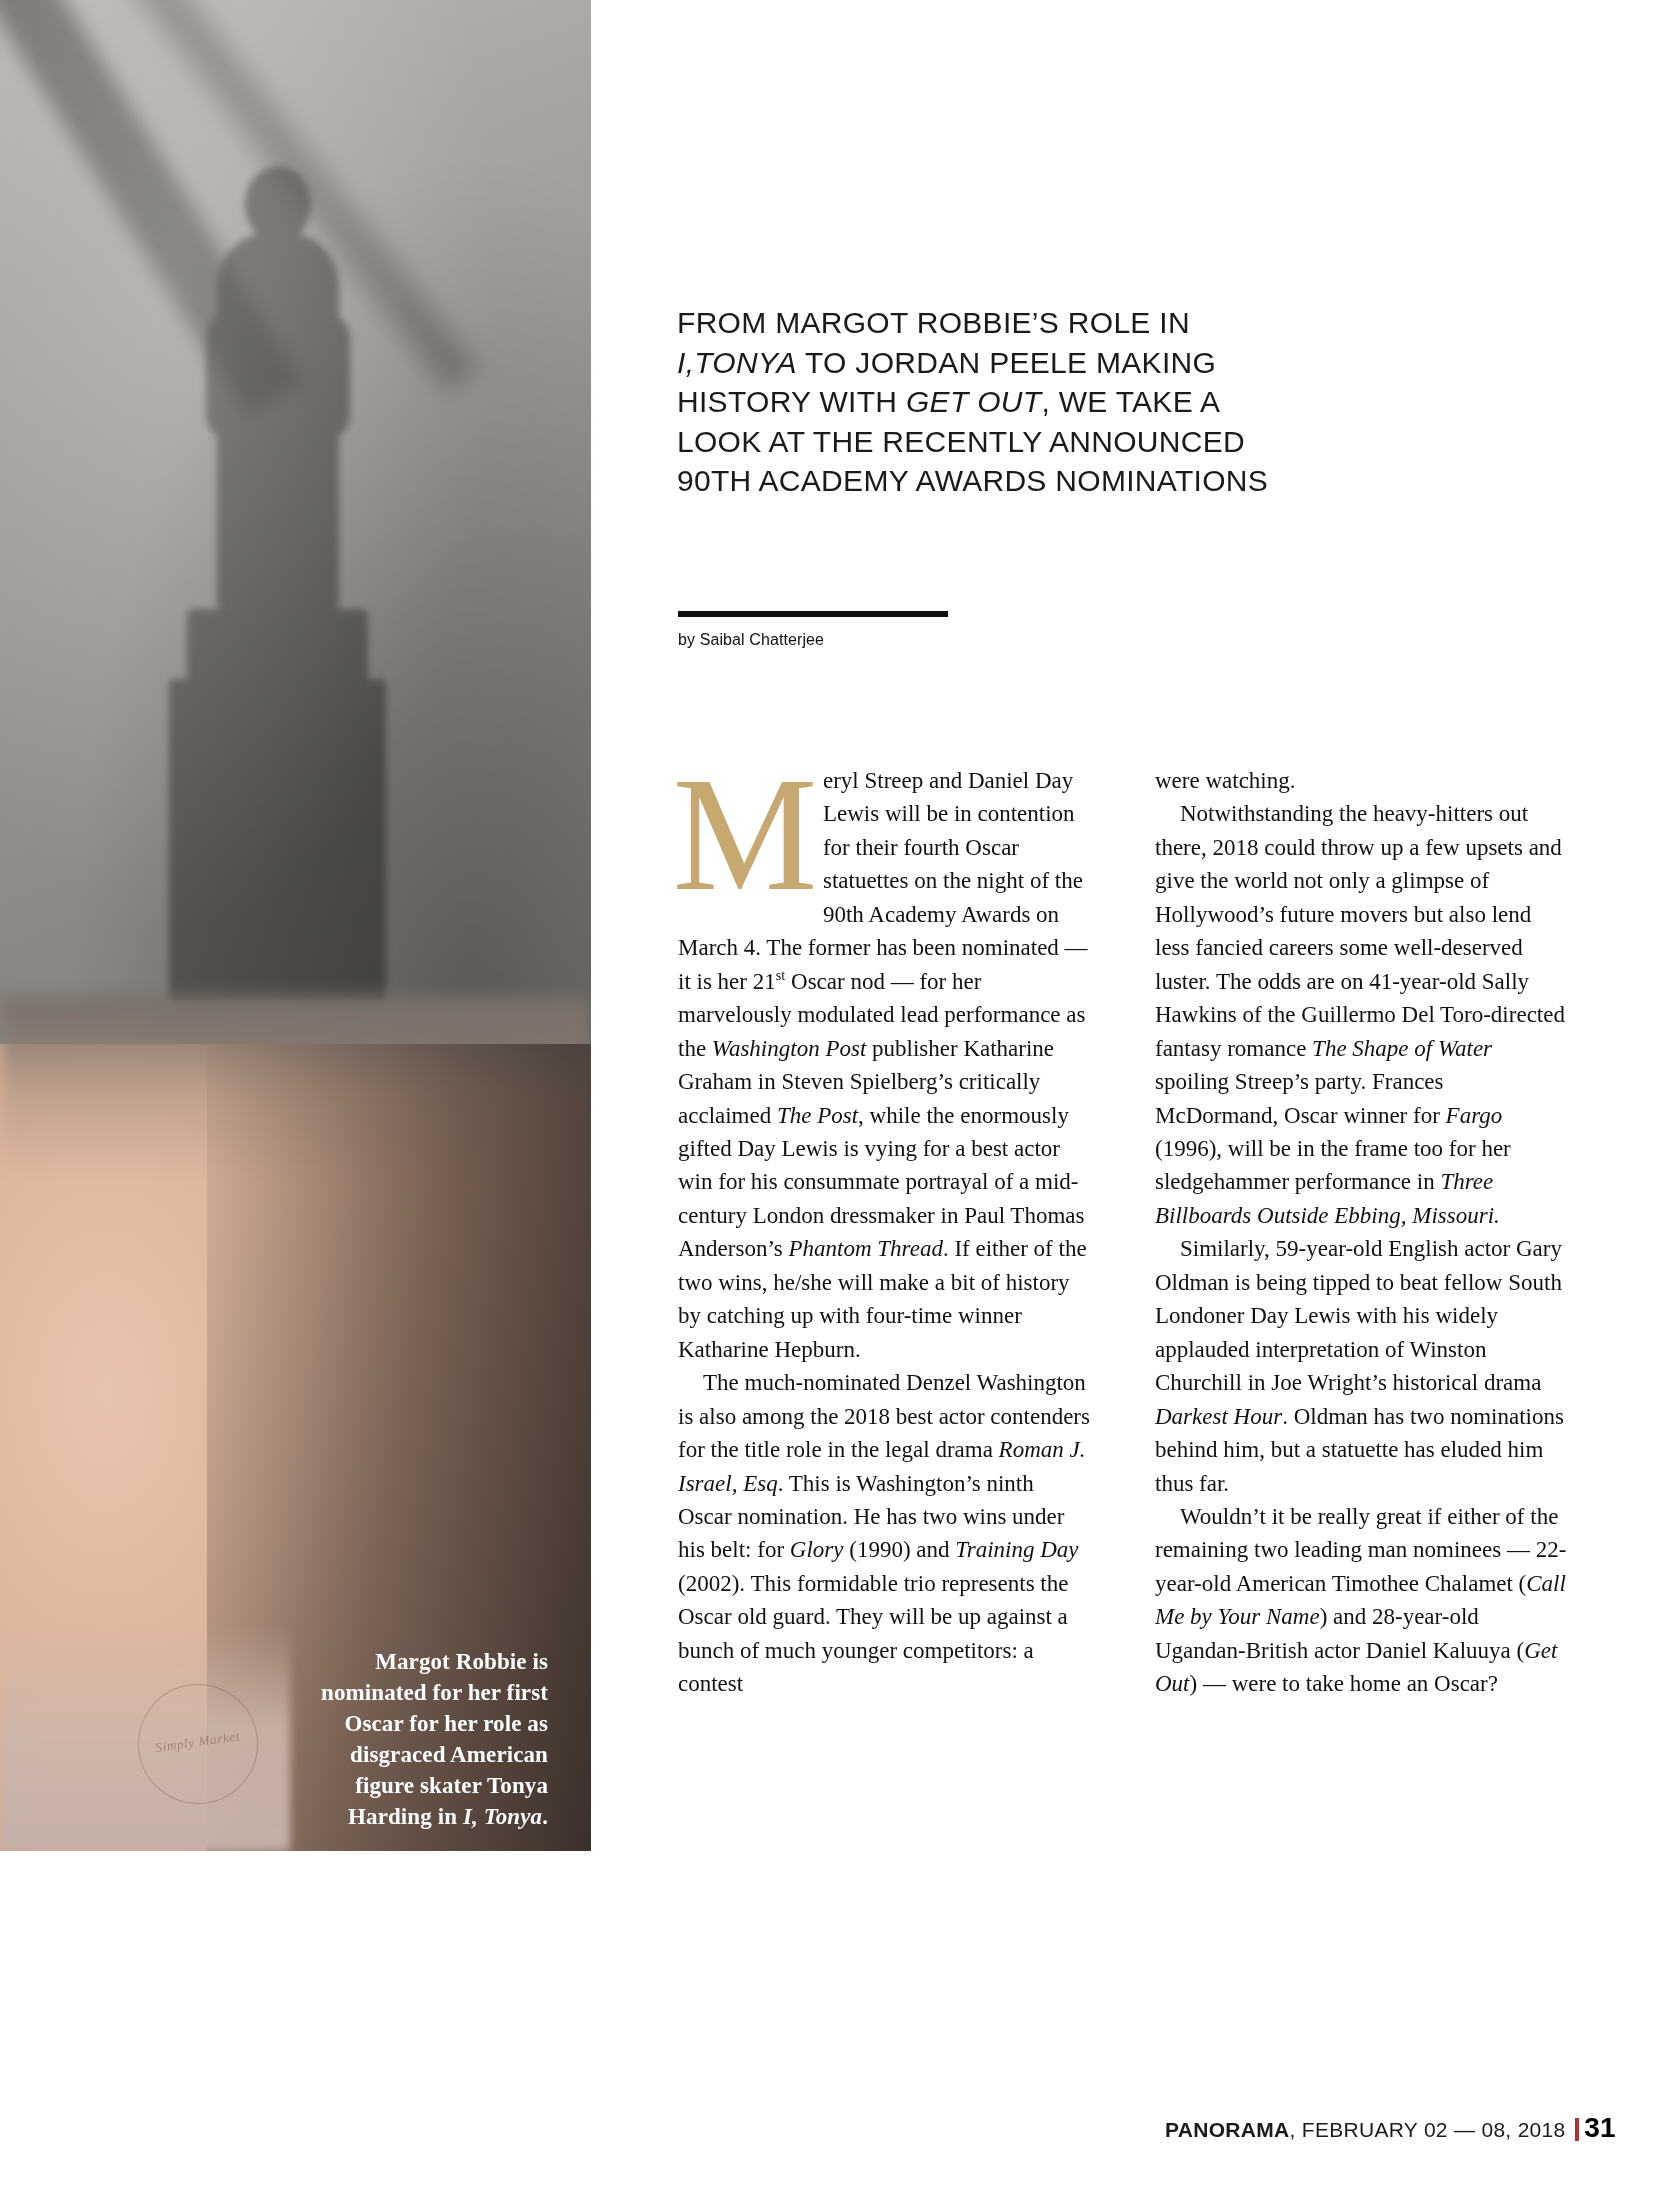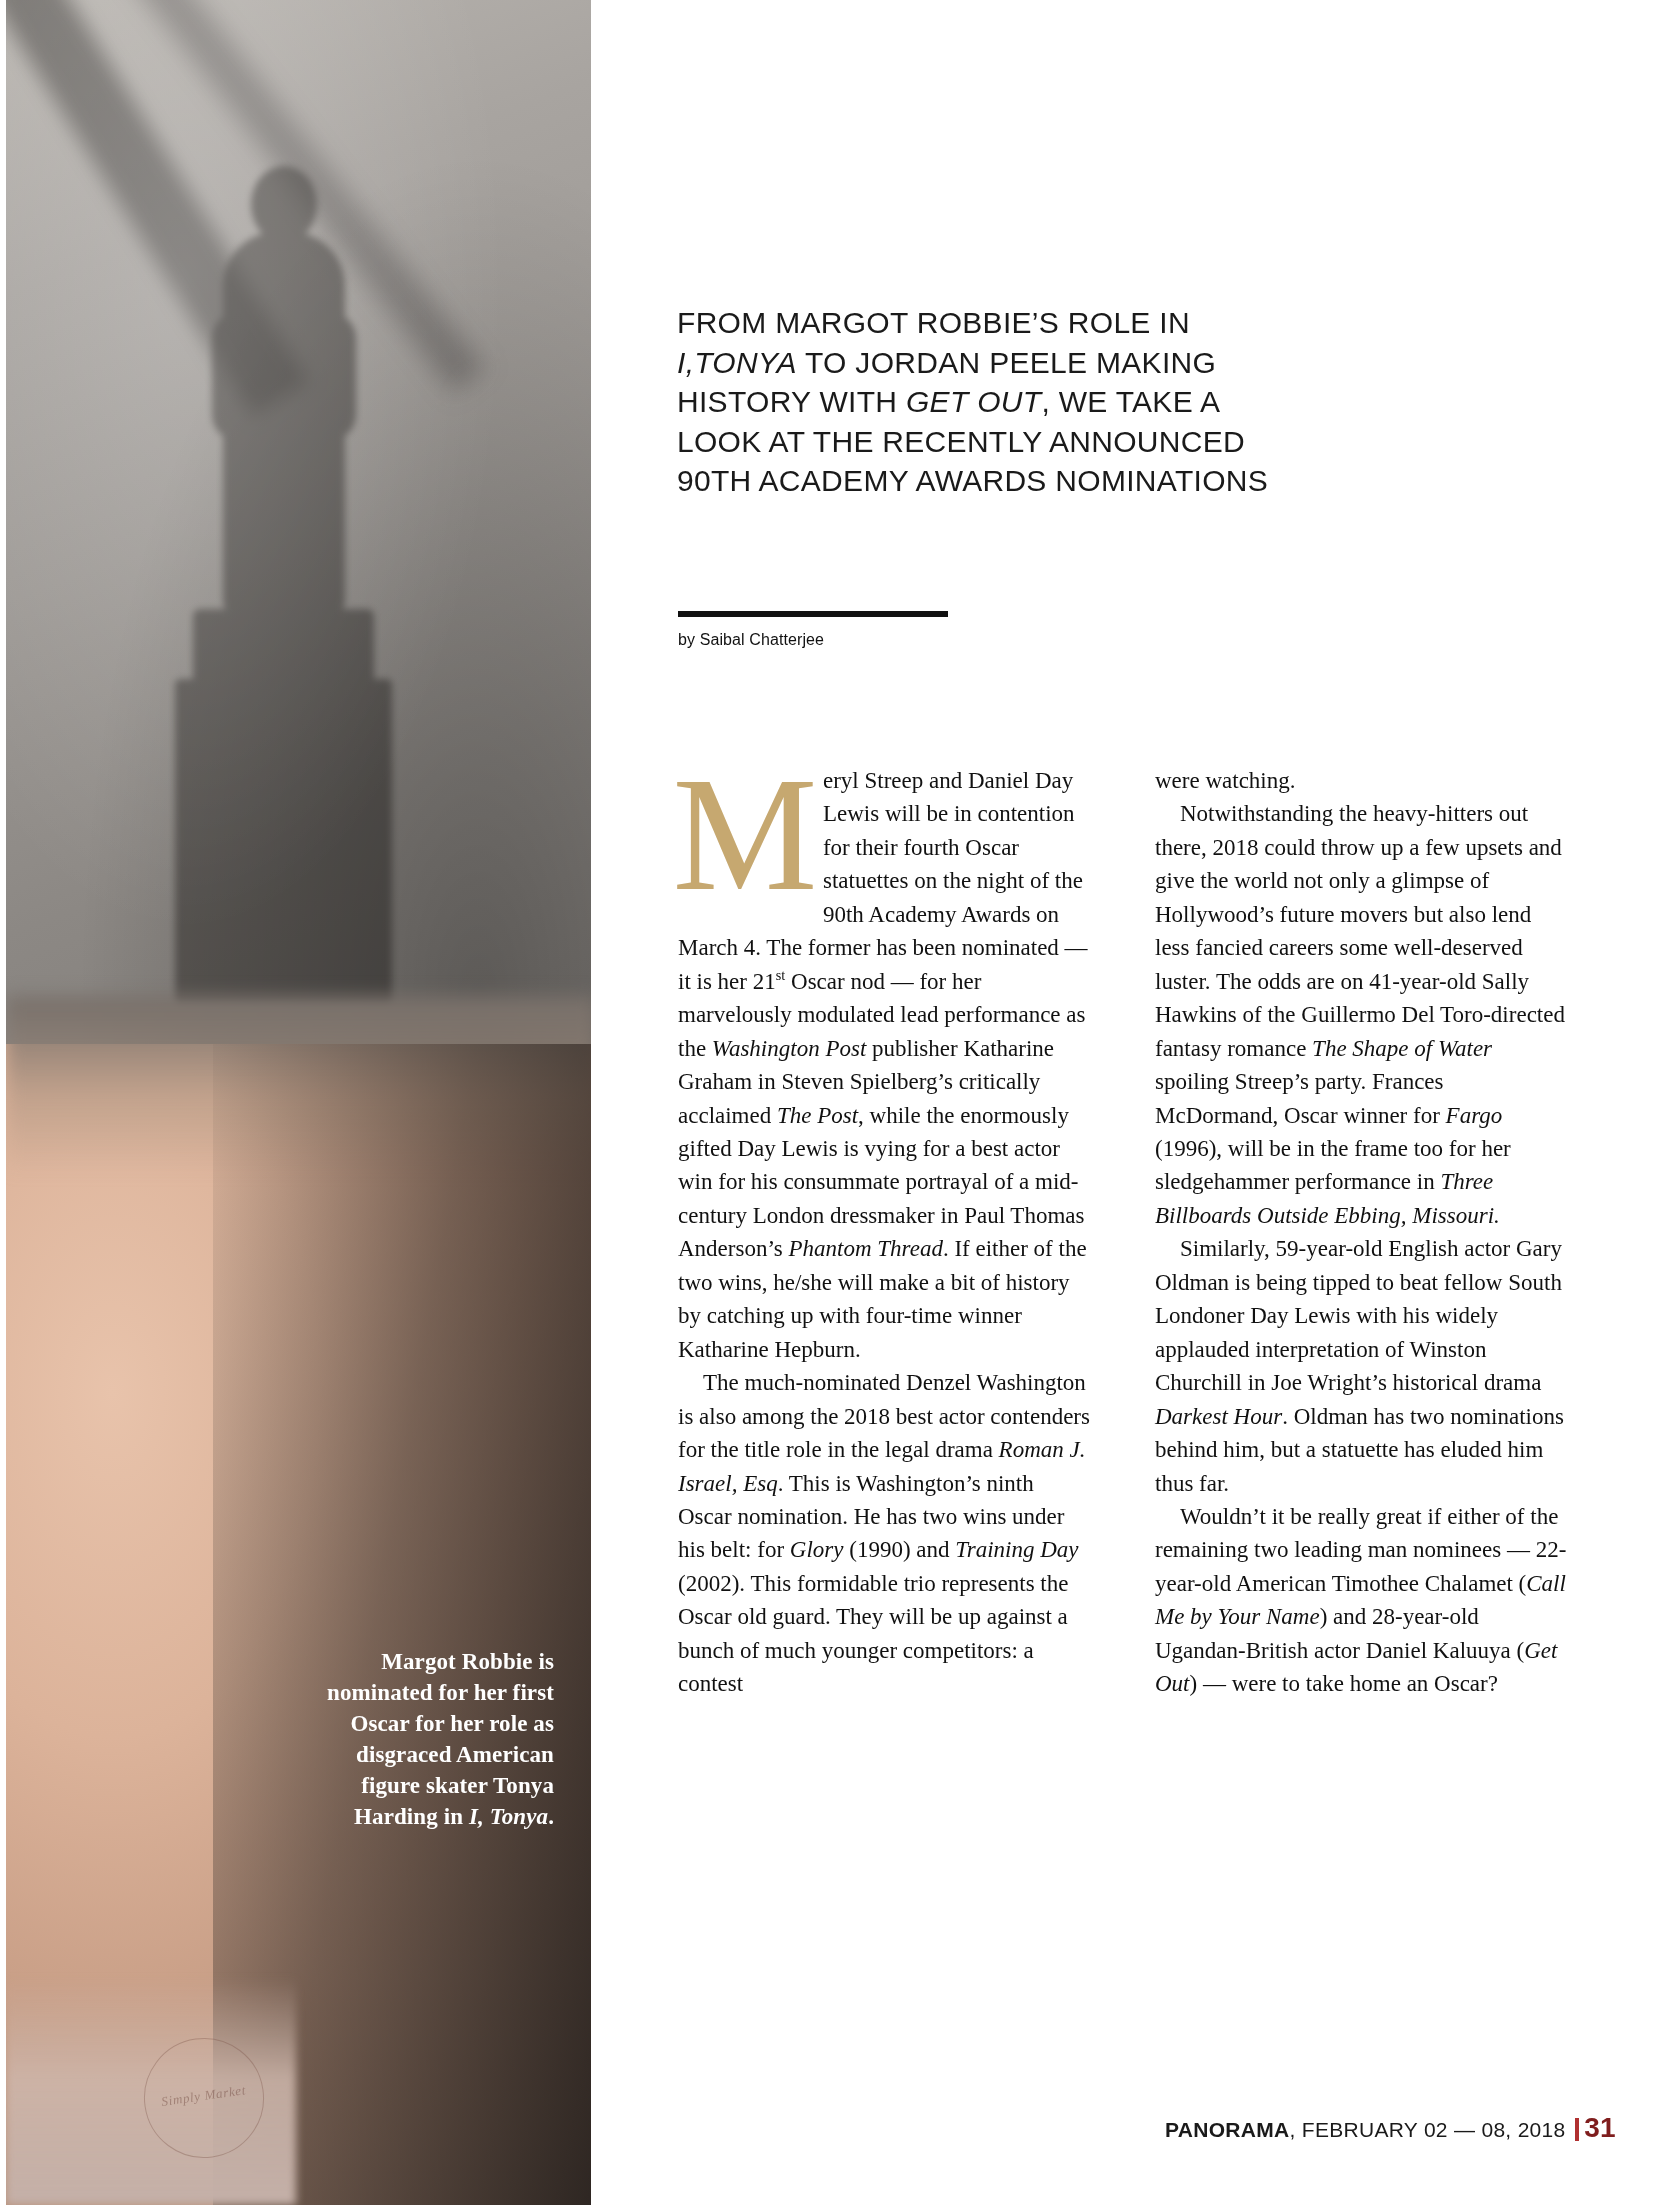--- a/index.html
+++ b/index.html
@@ -11,23 +11,23 @@
     width: 1674px;
     height: 2205px;
     font-family: "Liberation Serif", serif;
     position: relative;
     overflow: hidden;
   }
 
   
   #photo-column {
     position: absolute;
-    left: 6px; top: 0;
+    left: 0; top: 0;
     width: 591px;
-    height: 2205px;
+    height: 1851px;
     overflow: hidden;
     background: #8e8b88;
   }
   
   .wall {
     position: absolute;
     left: 0; top: 0;
     width: 591px; height: 1120px;
     background: linear-gradient(160deg,#b9b5b0 0%, #a8a4a0 22%, #9c9894 45%, #8c8884 70%, #7e7a76 100%);
   }
@@ -243,21 +243,21 @@
   #footer .pagebar {
     display: inline-block;
     width: 3.5px; height: 23.5px;
     background: #b03030;
     vertical-align: -4.1px;
     margin: 0 5.5px 0 9.7px;
   }
   #footer .pageno {
     font-weight: bold;
     font-size: 28px;
-    color: #7f1d1d;
+    color: #000000;
   }
 </style>
 </head>
 <body>
 
 <div id="photo-column">
   <div class="wall"></div>
   <div class="bar1"></div>
   <div class="bar2"></div>
   <div class="oscar">

